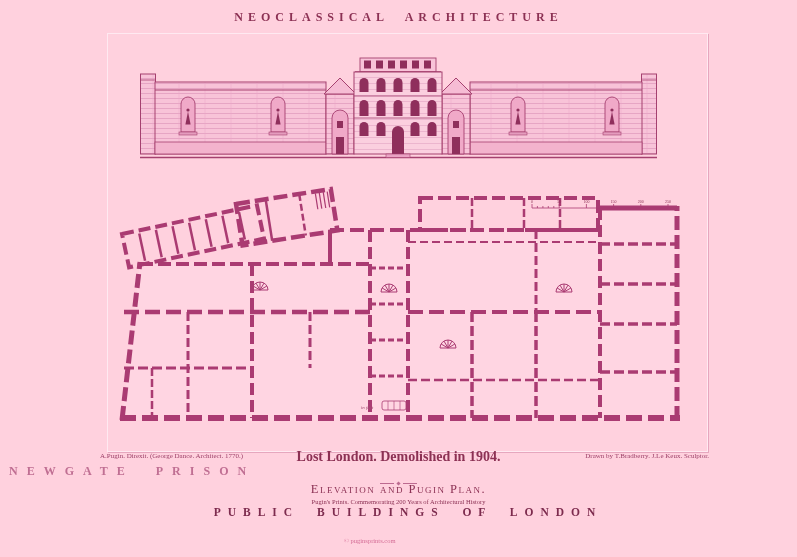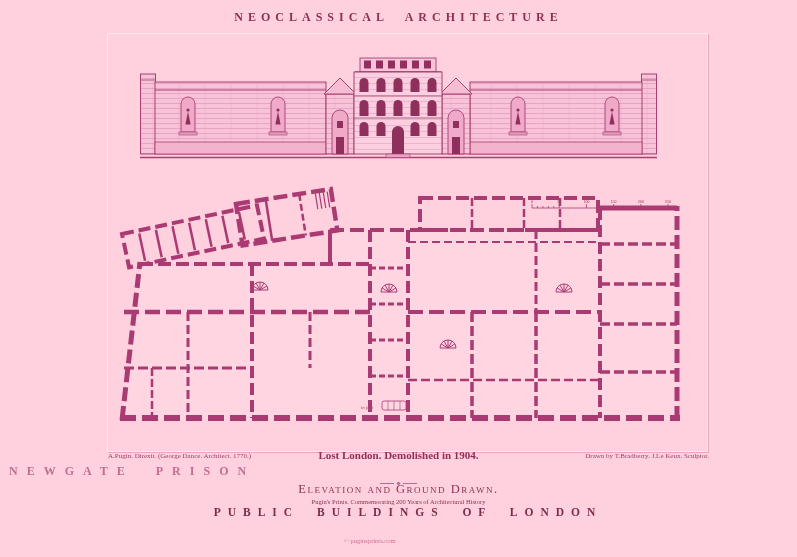--- a/index.html
+++ b/index.html
@@ -15,22 +15,22 @@
     color:#8c3154;
   }
   .plate-frame{
     left:107px;top:33px;width:599px;height:417px;
     border:1px solid #ffe9f1;
     box-shadow:1px 1px 0 rgba(164,58,108,.28);
   }
   .elevation{left:140px;top:54px;}
   .plan{left:112px;top:172px;}
   .cap{font-size:7px;color:#9c4068;white-space:nowrap;}
-  .cap-left{left:100px;top:452px;margin-left:8px;}
-  .cap-center{left:0;right:0;top:449px;text-align:center;font-size:11px;color:#8c3154;font-weight:600;}
+  .cap-left{left:100px;top:452px;}
+  .cap-center{left:0;right:0;top:449px;text-align:center;font-size:14px;color:#8c3154;font-weight:600;}
   .cap-right{right:88px;top:452px;text-align:right;}
   .main-title{
     top:464px;left:0;right:0;
     font-size:12px;font-weight:bold;letter-spacing:9px;word-spacing:10px;
     color:#c06f93;text-indent:9px;
   }
   .ornament{top:481px;left:0;right:0;display:flex;justify-content:center;align-items:center;height:4px;}
   .ornament .bar{width:14px;height:0;border-top:1px solid #bd6a90;}
   .ornament .gem{width:3px;height:3px;background:#bd6a90;transform:rotate(45deg);margin:0 3px;}
   .subtitle{
@@ -296,16 +296,16 @@
 <div class="abs cap cap-left">A.Pugin. Direxit. (George Dance. Architect. 1770.)</div>
 <div class="abs cap cap-center">Lost London. Demolished in 1904.</div>
 <div class="abs cap cap-right">Drawn by T.Bradberry. J.Le Keux. Sculptor.</div>
 
 <div class="abs main-title">NEWGATE PRISON</div>
 <div class="abs ornament">
   <span class="bar"></span>
   <span class="gem"></span>
   <span class="bar"></span>
 </div>
-<div class="abs subtitle">Elevation and Ground Drawn.</div>
+<div class="abs subtitle">Elevation and Pugin Plan.</div>
 <div class="abs series-note">Pugin's Prints. Commemorating 200 Years of Architectural History</div>
 <div class="abs series-title">PUBLIC BUILDINGS OF LONDON</div>
 <div class="abs watermark">© puginsprints.com</div>
 
 </body></html>

